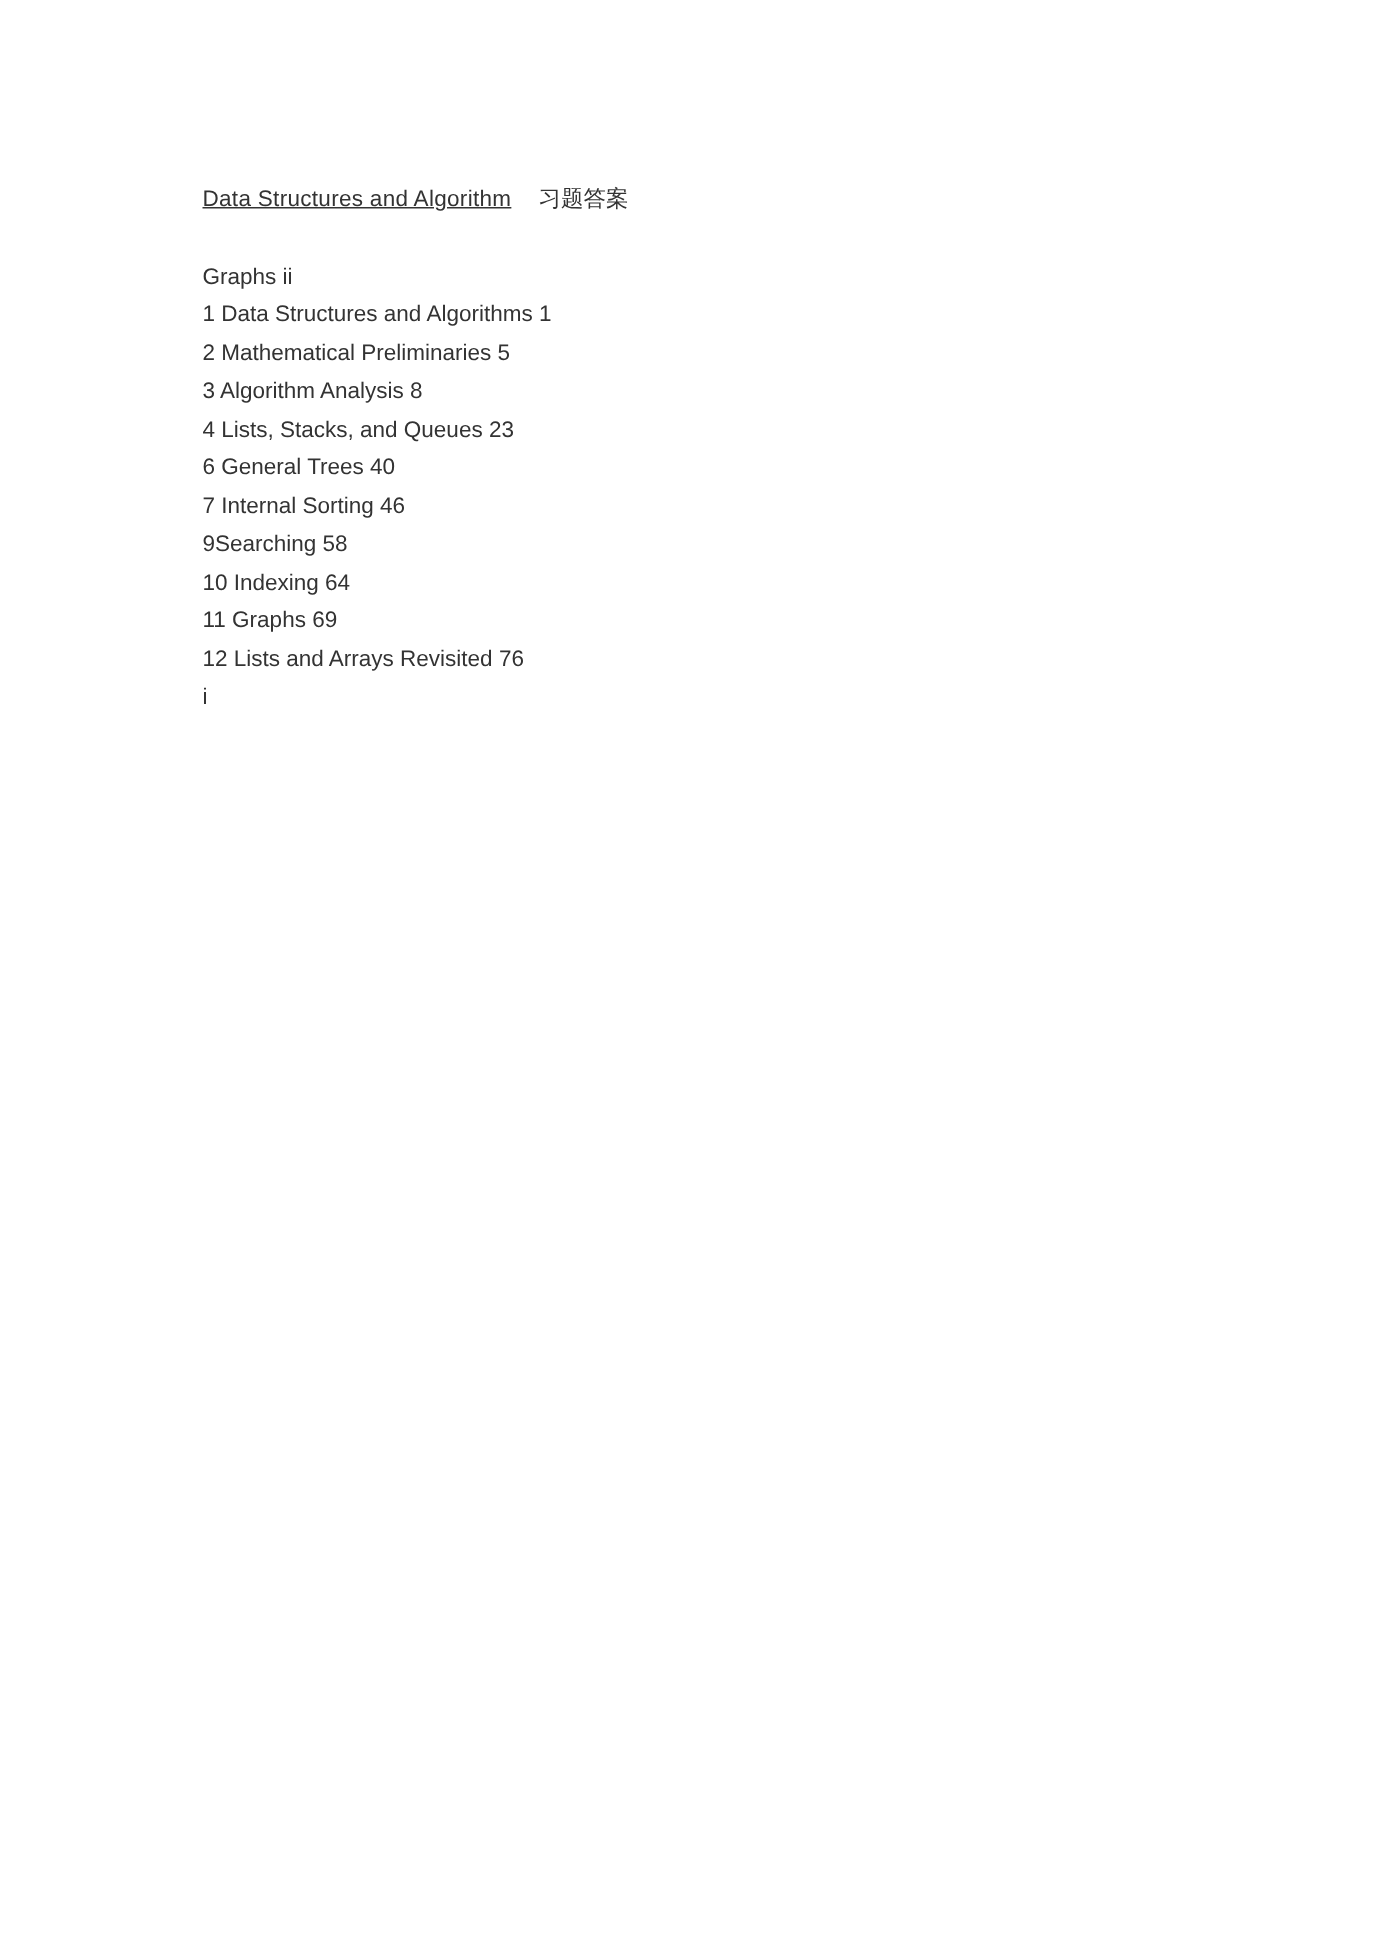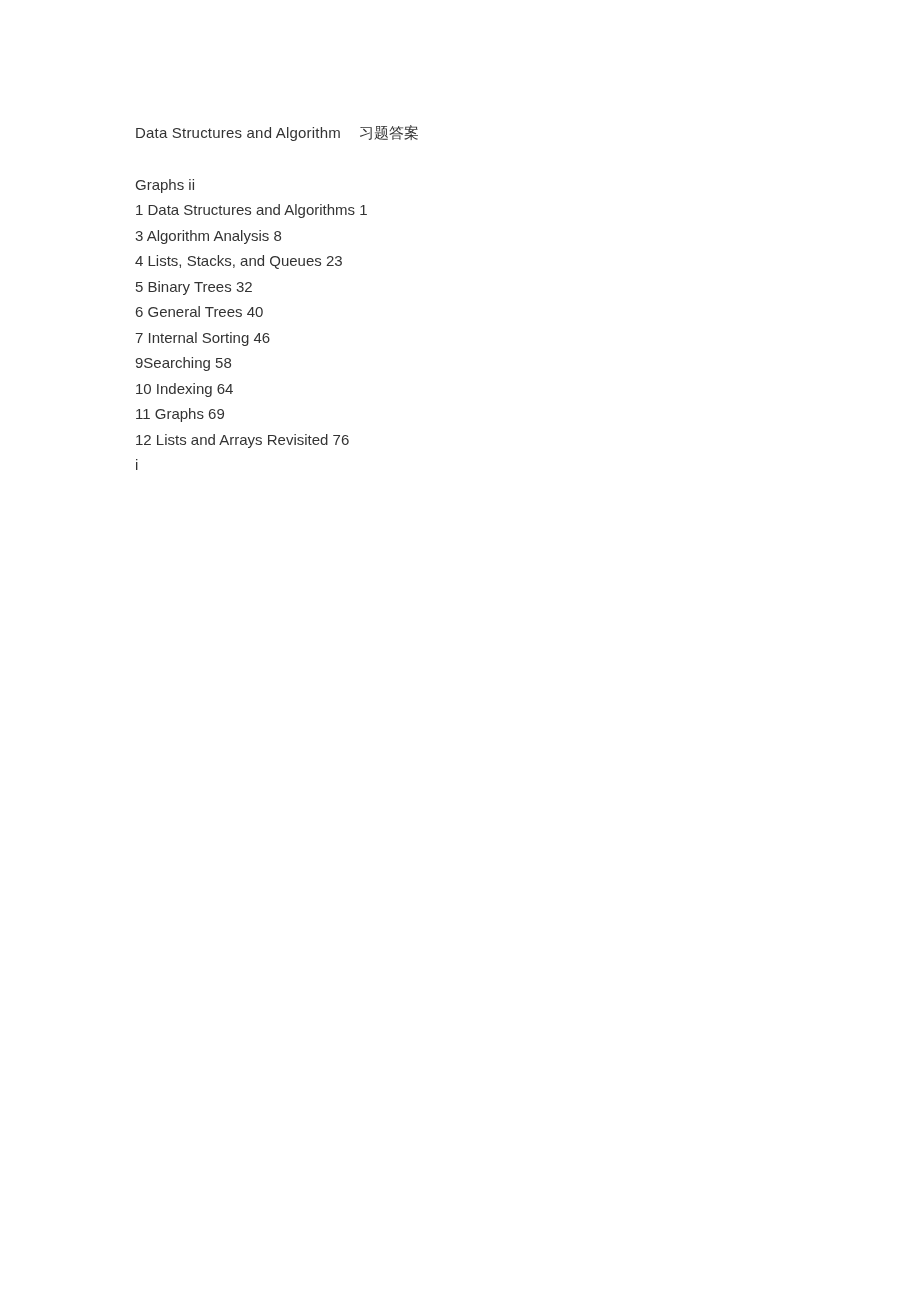--- a/index.html
+++ b/index.html
@@ -17,42 +17,43 @@
       padding-top: 120px;
       padding-left: 135px;
       padding-right: 135px;
       line-height: 1.7;
     }
     .title-line {
       margin-bottom: 26px;
     }
     .title-en {
       letter-spacing: 0.2px;
+      text-decoration: underline;
     }
     .title-cn {
       margin-left: 14px;
     }
     .toc-line {
       margin-bottom: 0;
     }
   </style>
 </head>
 <body>
 
 <div class="title-line">
   <span class="title-en">Data Structures and Algorithm</span>
   <span class="title-cn">习题答案</span>
 </div>
 
 <div>
   <div class="toc-line">Graphs ii</div>
   <div class="toc-line">1 Data Structures and Algorithms 1</div>
+  <div class="toc-line">2 Mathematical Preliminaries 5</div>
   <div class="toc-line">3 Algorithm Analysis 8</div>
   <div class="toc-line">4 Lists, Stacks, and Queues 23</div>
-  <div class="toc-line">5 Binary Trees 32</div>
   <div class="toc-line">6 General Trees 40</div>
   <div class="toc-line">7 Internal Sorting 46</div>
   <div class="toc-line">9Searching 58</div>
   <div class="toc-line">10 Indexing 64</div>
   <div class="toc-line">11 Graphs 69</div>
   <div class="toc-line">12 Lists and Arrays Revisited 76</div>
   <div class="toc-line">i</div>
 </div>
 
 </body></html>

